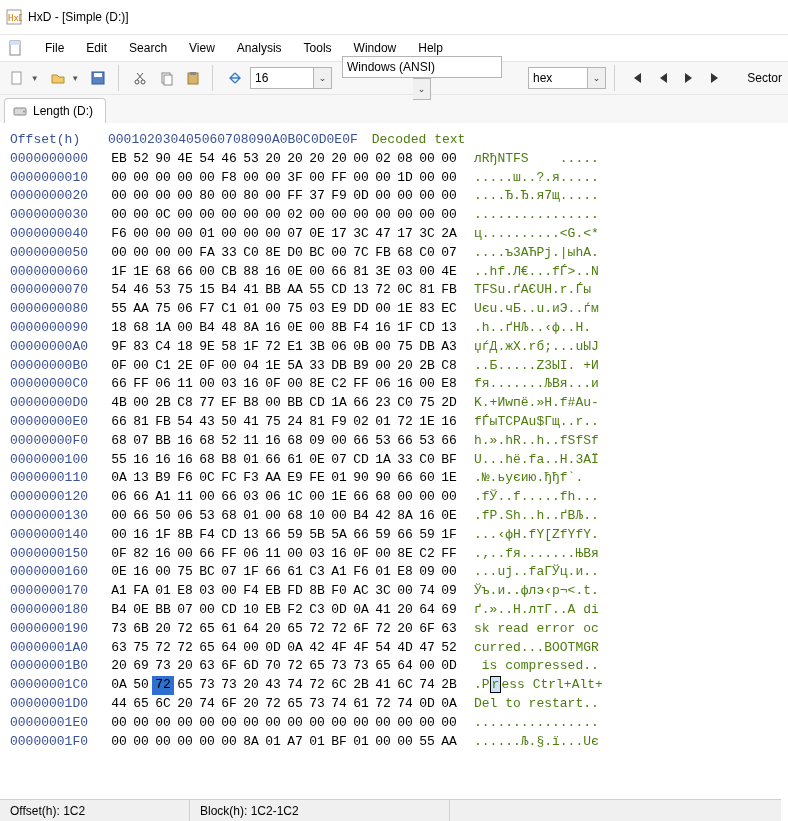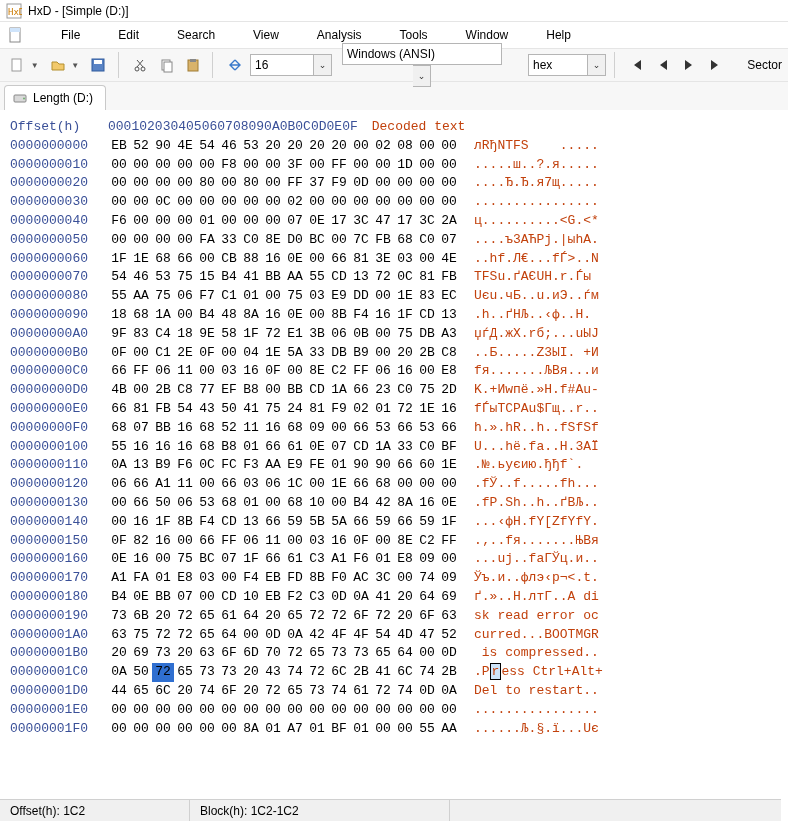--- a/index.html
+++ b/index.html
@@ -1,20 +1,20 @@
 <!DOCTYPE html>
 <html><head>
 <meta charset="utf-8">
 <style>
 * { box-sizing: border-box; margin: 0; padding: 0; }
 body { font-family: "Segoe UI", Tahoma, sans-serif; font-size: 12px; background: #fff; width: 788px; height: 821px; overflow: hidden; }
-.titlebar { display: flex; align-items: center; height: 22px; padding: 0 6px; background: #fff; border-bottom: 1px solid #e5e5e5; }
+.titlebar { display: flex; align-items: center; height: 35px; padding: 0 6px; background: #fff; border-bottom: 1px solid #e5e5e5; }
 .titlebar .ticon { width:16px; height:16px; margin-right:6px; }
 .titlebar .ttext { font-size:12px; color:#000; }
-.menubar { display:flex; align-items:center; height:26px; padding:0 6px; gap:20px; }
+.menubar { display:flex; align-items:center; height:26px; padding:0 6px; gap:4px; }
 .menubar .micon { width:20px; height:20px; margin-right:6px; display:flex; align-items:center; justify-content:center; }
 .menubar .mitem { padding:3px 9px; cursor:default; }
 .toolbar { display:flex; align-items:center; height:34px; padding:0 6px; gap:4px; border-top:1px solid #e5e5e5; border-bottom:1px solid #e5e5e5; background:#f7f7f7; }
 .toolbar .sep { width:3px; height:26px; background:transparent; border-left:1px solid #d0d0d0; margin:0 4px; }
 .tbtn { width:24px; height:24px; display:flex; align-items:center; justify-content:center; border:1px solid transparent; border-radius:2px; cursor:default; }
 .tdd { font-size:8px; color:#555; margin-left:-2px; margin-right:4px; }
 .tinput { height:22px; border:1px solid #b5b5b5; background:#fff; padding:0 4px; font-size:12px; }
 .tinput.w60 { width:64px; }
 .tinput.w150 { width:160px; }
 .tinput.w56 { width:60px; }
@@ -22,21 +22,21 @@
 .tcombo .cbtn { width:18px; height:22px; border:1px solid #b5b5b5; border-left:none; background:#f0f0f0; display:flex; align-items:center; justify-content:center; font-size:9px; color:#333; cursor:default; }
 .tlabel { margin-left:16px; font-size:12px; color:#000; }
 .tabrow { display:flex; align-items:flex-end; height:28px; padding:2px 4px 0 4px; background:#f7f7f7; }
 .tab { display:flex; align-items:center; gap:6px; padding:5px 12px 5px 8px; border:1px solid #c9c9c9; border-bottom:none; border-radius:4px 4px 0 0; background:#fff; font-size:12px; }
 .hexwrap { padding:8px 10px 0 10px; height:690px; overflow:hidden; }
 .hexhdr, .hexrow { display:flex; font-family:"Courier New", monospace; font-size:13px; line-height:18.8px; white-space:pre; }
 .hexhdr { color:#3a5098; font-weight:normal; margin-bottom:0; }
 .offcol { width:98px; color:#3a5098; }
 .bytecol { width:22px; text-align:center; color:#3a5098; }
 .hexrow .bytecol { color:#000; }
-.textcol { width:192px; padding-left:14px; color:#c2410c; }
+.textcol { width:192px; padding-left:14px; color:#4d7c0f; }
 .hexrow .offcol { color:#3a5098; }
 .sel { background:#2f6fd0; color:#fff; }
 .caret-box { border:1px solid #000; padding:0 1px; background:#cde3f8; }
 .statusbar { position:absolute; bottom:0; left:0; right:7px; height:22px; display:flex; align-items:center; border-top:1px solid #d0d0d0; background:#f0f0f0; font-size:12px; }
 .scell { padding:0 10px; border-right:1px solid #d0d0d0; height:100%; display:flex; align-items:center; }
 .scell.w180 { width:190px; }
 .scell.w260 { width:260px; }
 .scell.wauto { flex:1; }
 svg { display:block; }
 </style>

